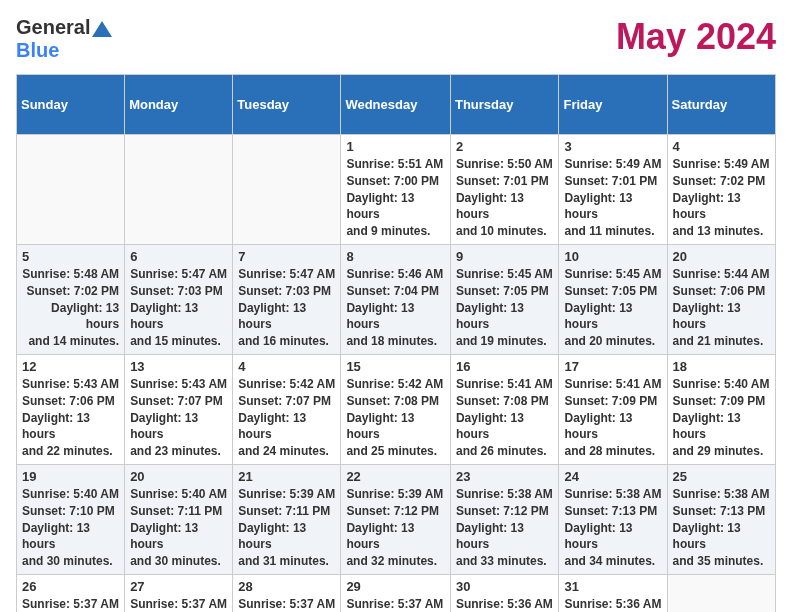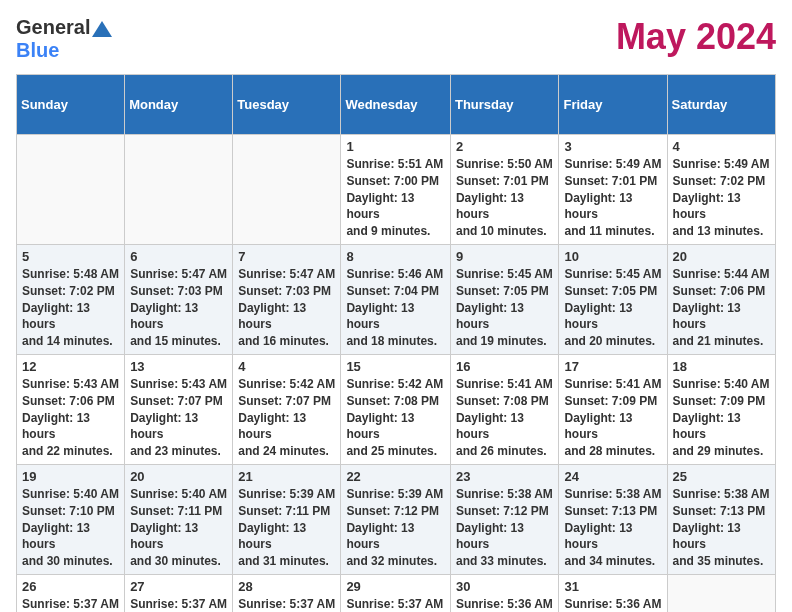--- a/index.html
+++ b/index.html
@@ -142,21 +142,21 @@
           <div class="day-number">4</div>
           <div class="day-info" style="white-space: pre-line;">Sunrise: 5:49 AM
 Sunset: 7:02 PM
 Daylight: 13 hours
 and 13 minutes.</div>
         </td>
       </tr>
       <tr class="row-shaded">
         <td>
           <div class="day-number">5</div>
-          <div class="day-info" style="white-space: pre-line;">Sunrise: 5:48 AM
+          <div class="day-info" style="white-space: pre-line; text-align: right;">Sunrise: 5:48 AM
 Sunset: 7:02 PM
 Daylight: 13 hours
 and 14 minutes.</div>
         </td>
         <td>
           <div class="day-number">6</div>
           <div class="day-info" style="white-space: pre-line;">Sunrise: 5:47 AM
 Sunset: 7:03 PM
 Daylight: 13 hours
 and 15 minutes.</div>

